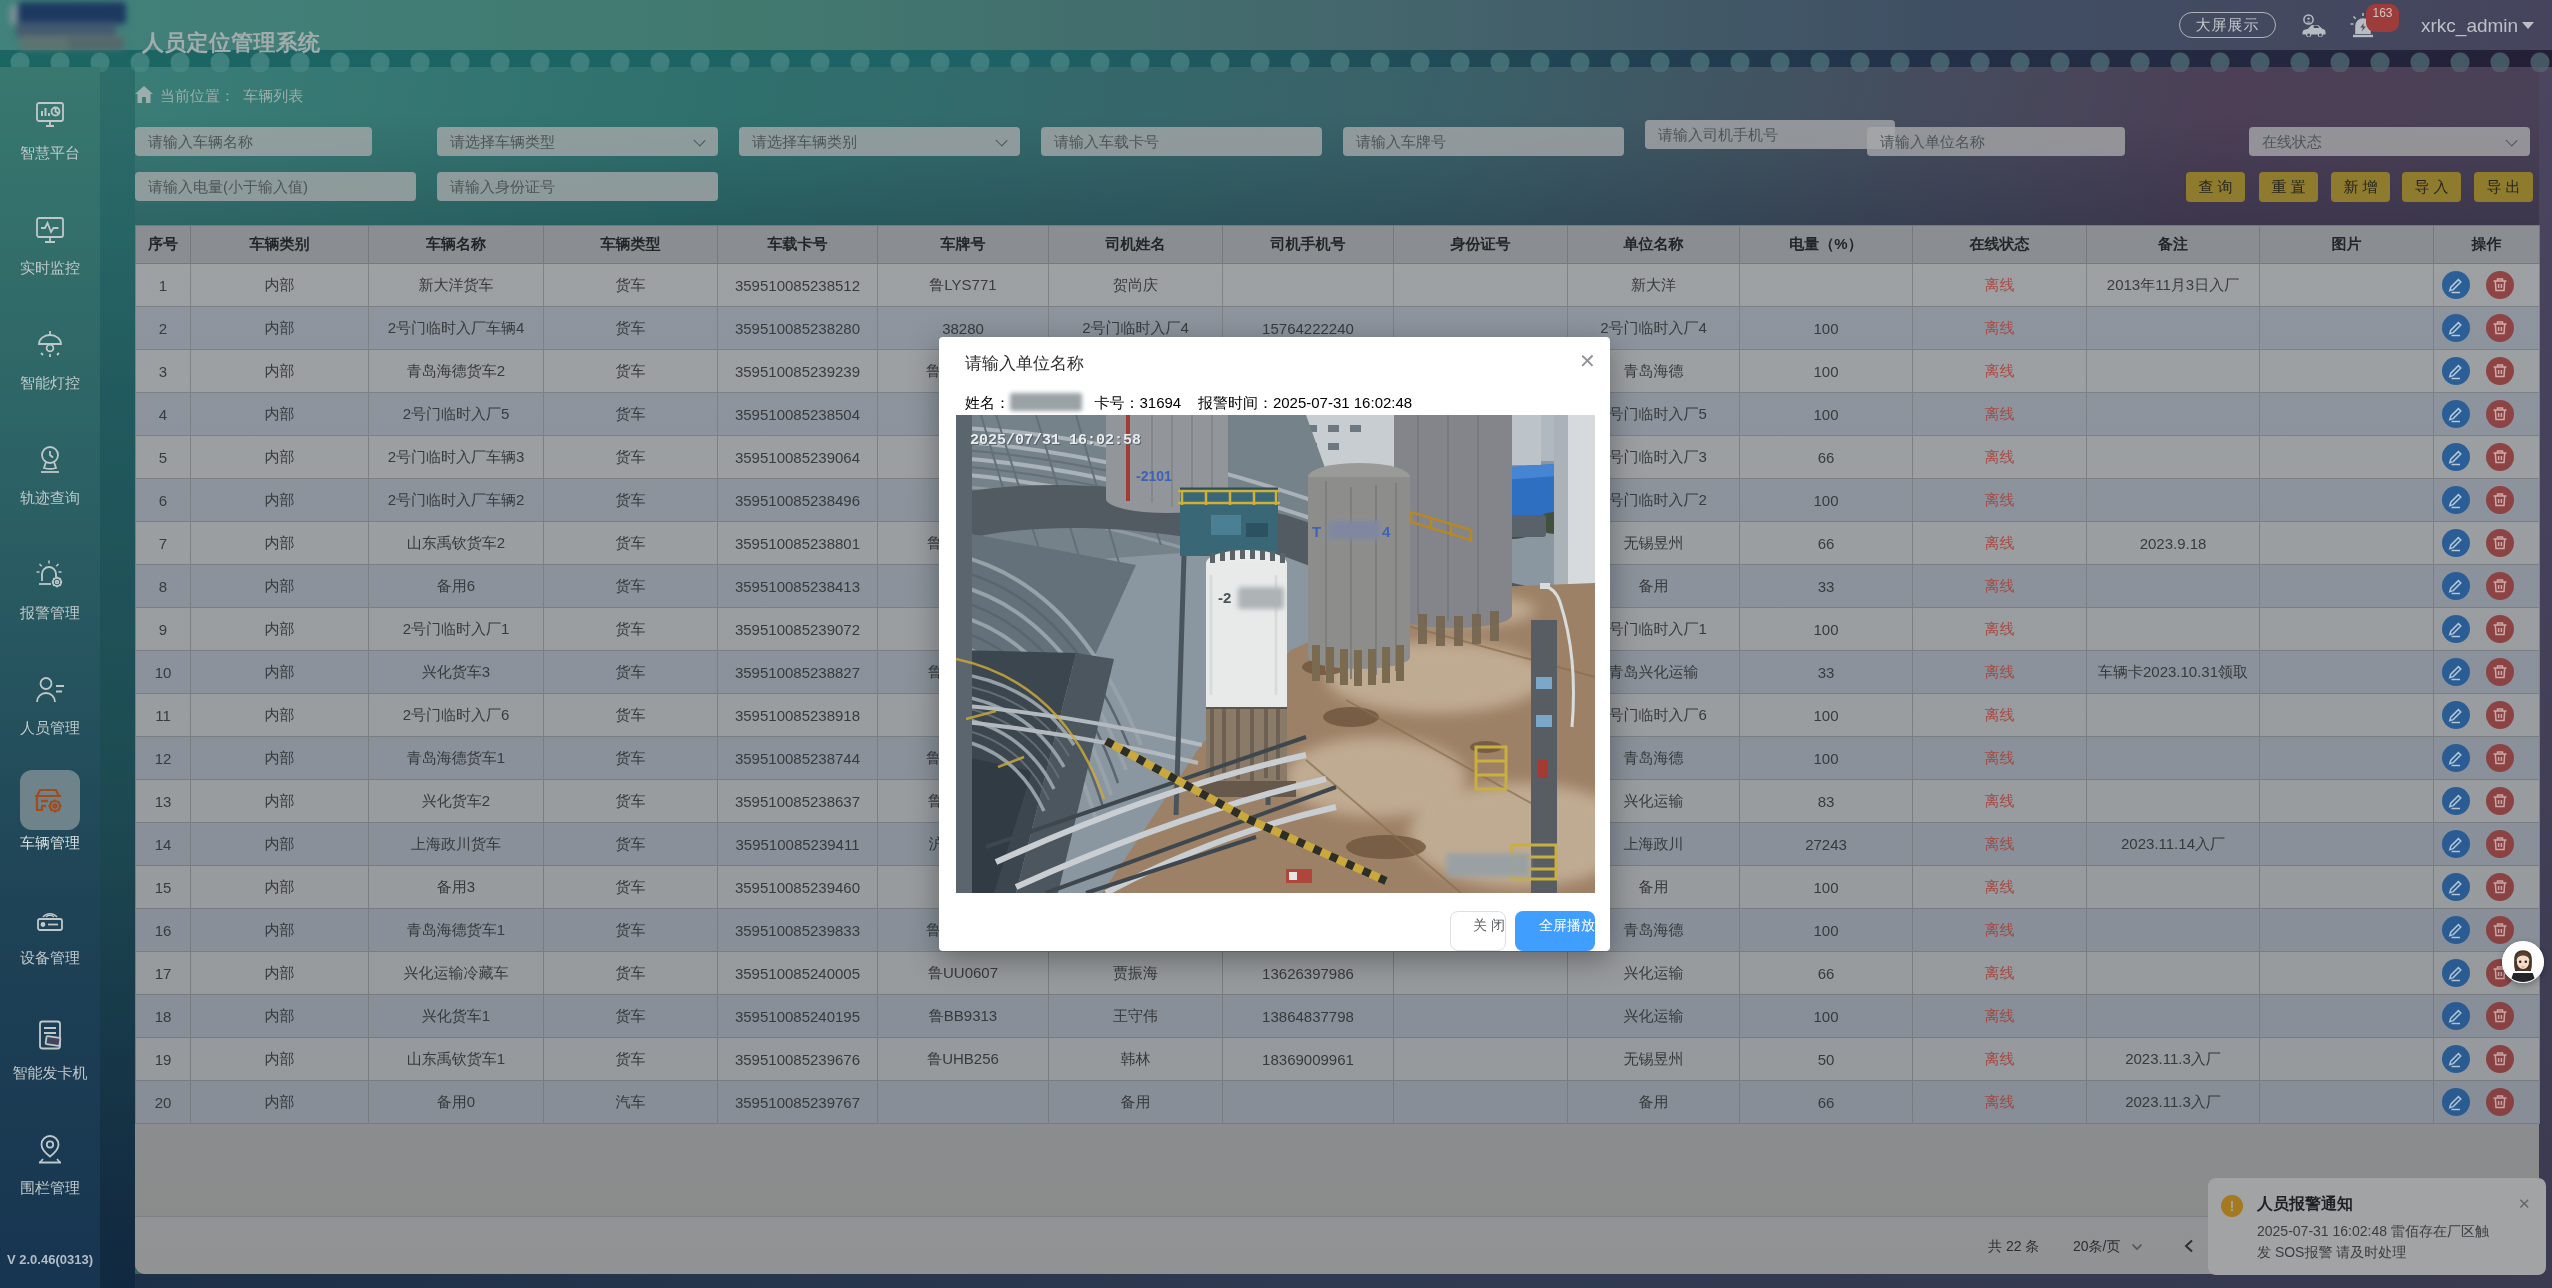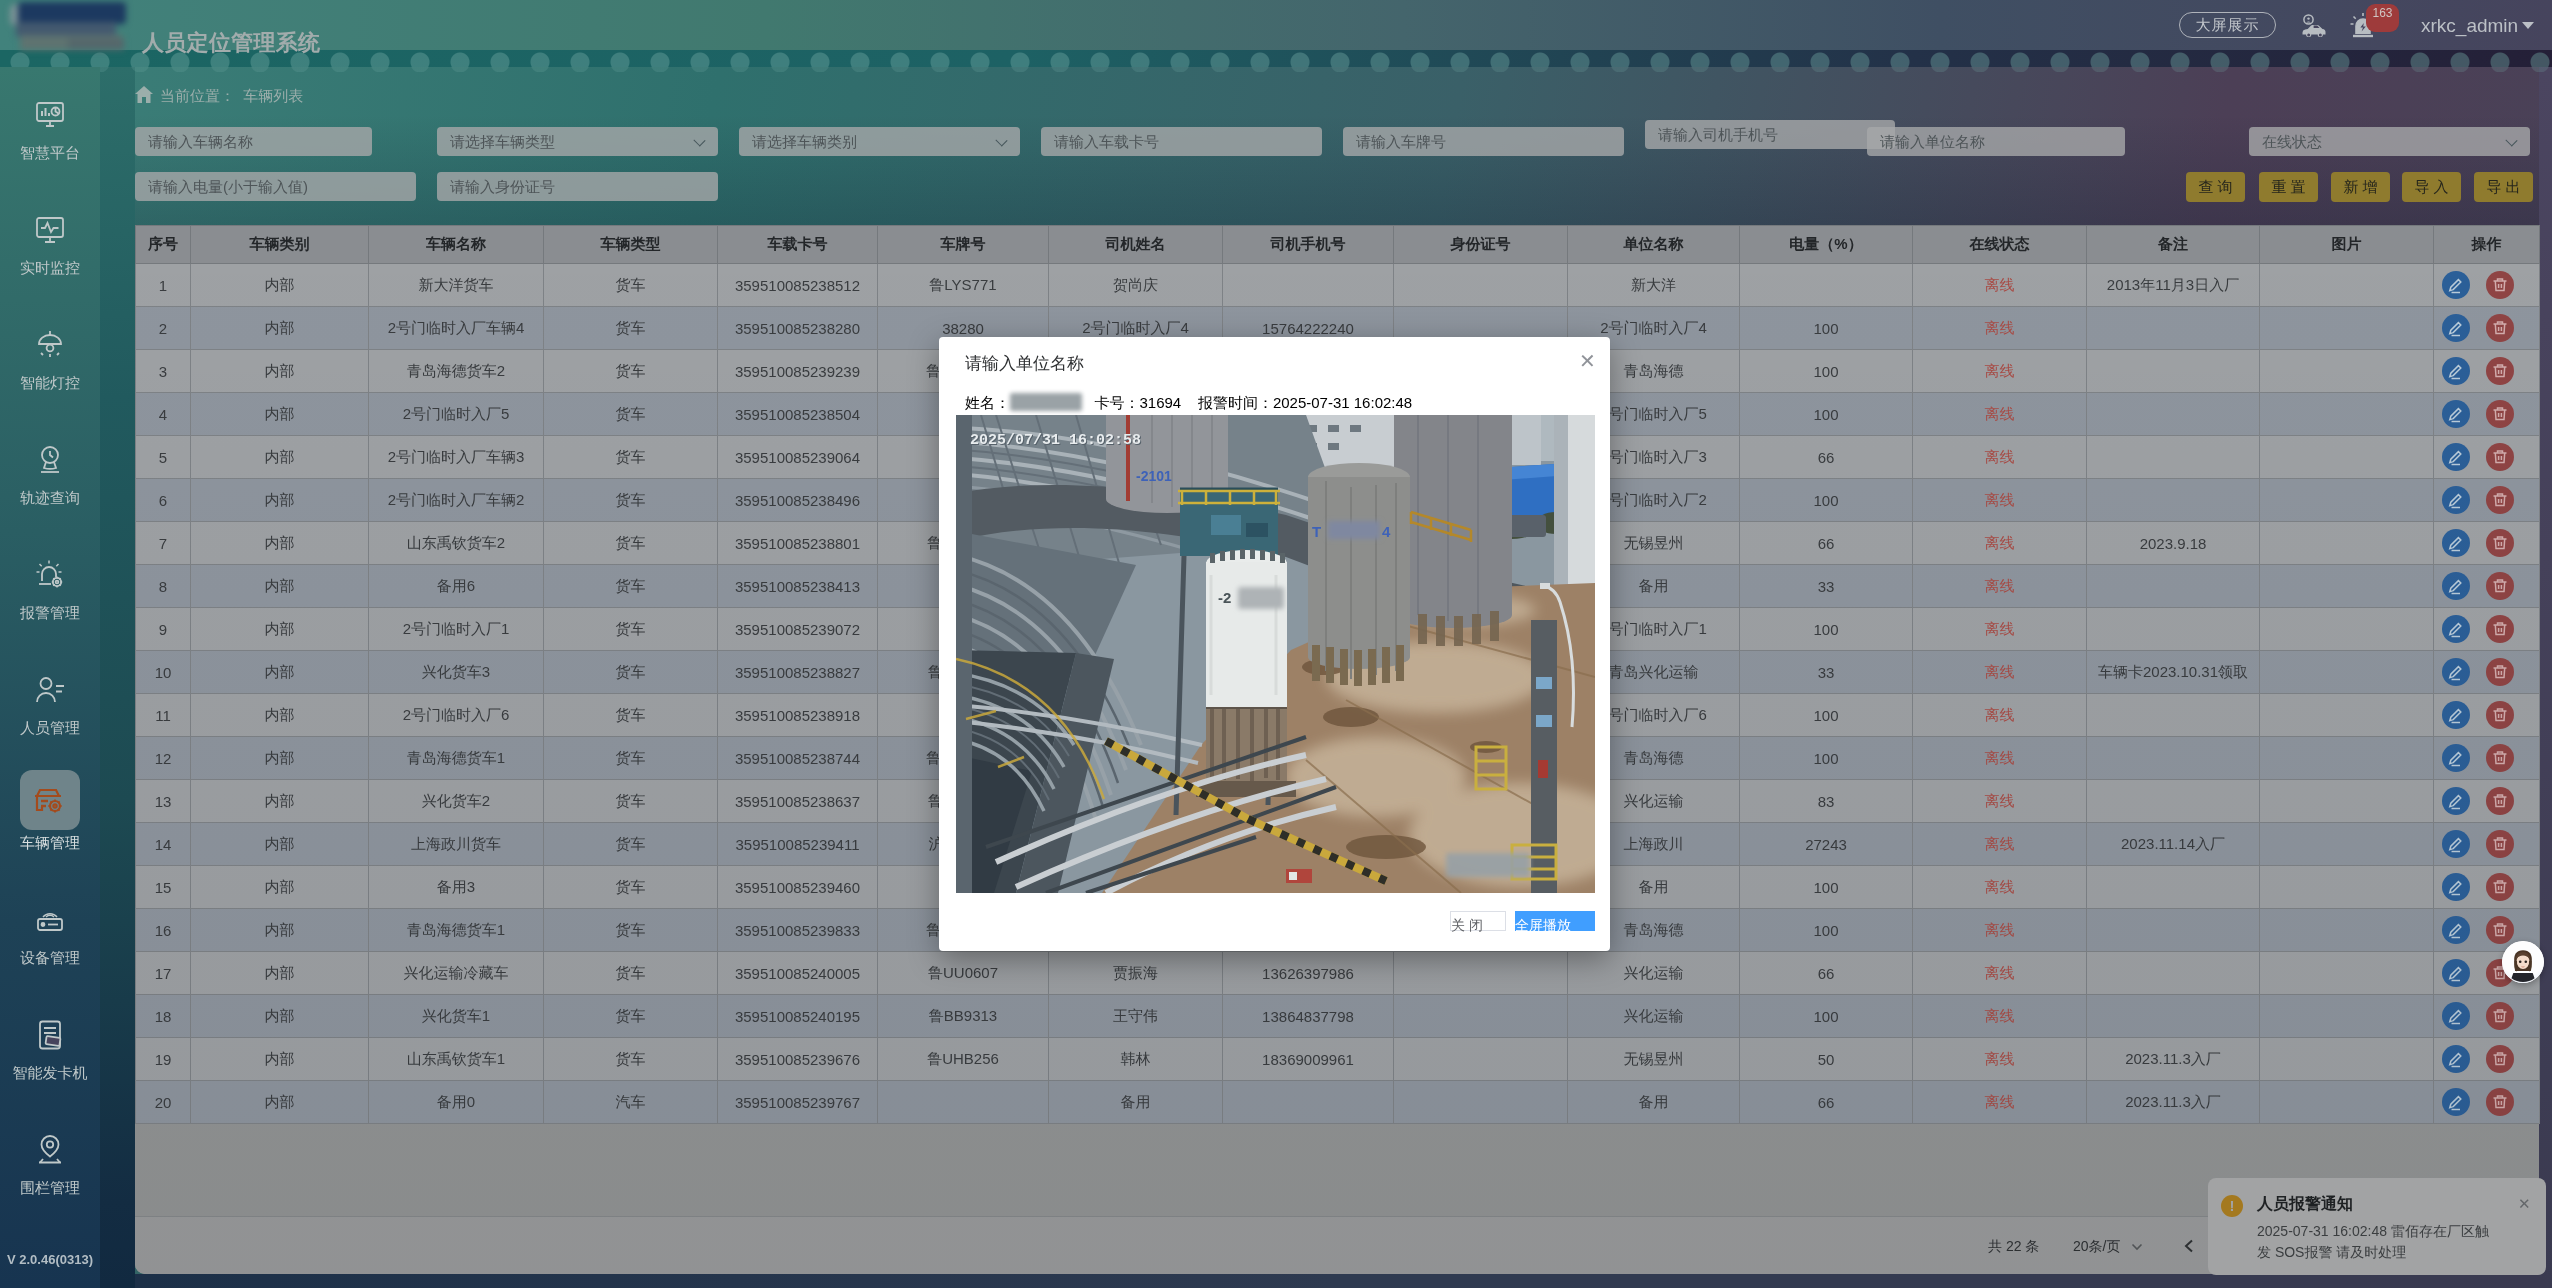--- a/index.html
+++ b/index.html
@@ -80,21 +80,21 @@
   
   #notif { position:absolute; left:2208px; top:1178px; width:338px; height:97px; background:#A2A3A4; border-radius:8px; }
 
   
   #modal { position:absolute; left:939px; top:337px; width:671px; height:614px; background:#FFFFFF; border-radius:4px;
     box-shadow:0 8px 30px rgba(0,0,0,0.35); }
   #mtitle { position:absolute; left:26px; top:15px; font-size:17px; color:#2F3133; }
   #mclose { position:absolute; left:640px; top:12px; font-size:20px; color:#909399; }
   #minfo { position:absolute; left:26px; top:56px; font-size:15px; color:#000000; }
   #mimg { position:absolute; left:17px; top:78px; width:639px; height:478px; overflow:hidden; }
-  .mbtn { position:absolute; top:574px; height:20px; border-radius:0; font-size:14px; text-align:left; line-height:28px; }
+  .mbtn { position:absolute; top:574px; height:40px; border-radius:8px; font-size:14px; text-align:right; line-height:28px; }
   #btnclose { left:511px; width:56px; background:#fff; border:1px solid #DCDFE6; color:#606266; line-height:26px; }
   #btnplay { left:576px; width:80px; background:#409EFF; color:#fff; }
 
   
   #avatar { position:absolute; left:2502px; top:941px; width:42px; height:42px; border-radius:50%; background:#FDFDFE; overflow:hidden;
     box-shadow:0 2px 6px rgba(0,0,0,0.3); }
 </style>
 </head>
 <body>
 <div id="page">

